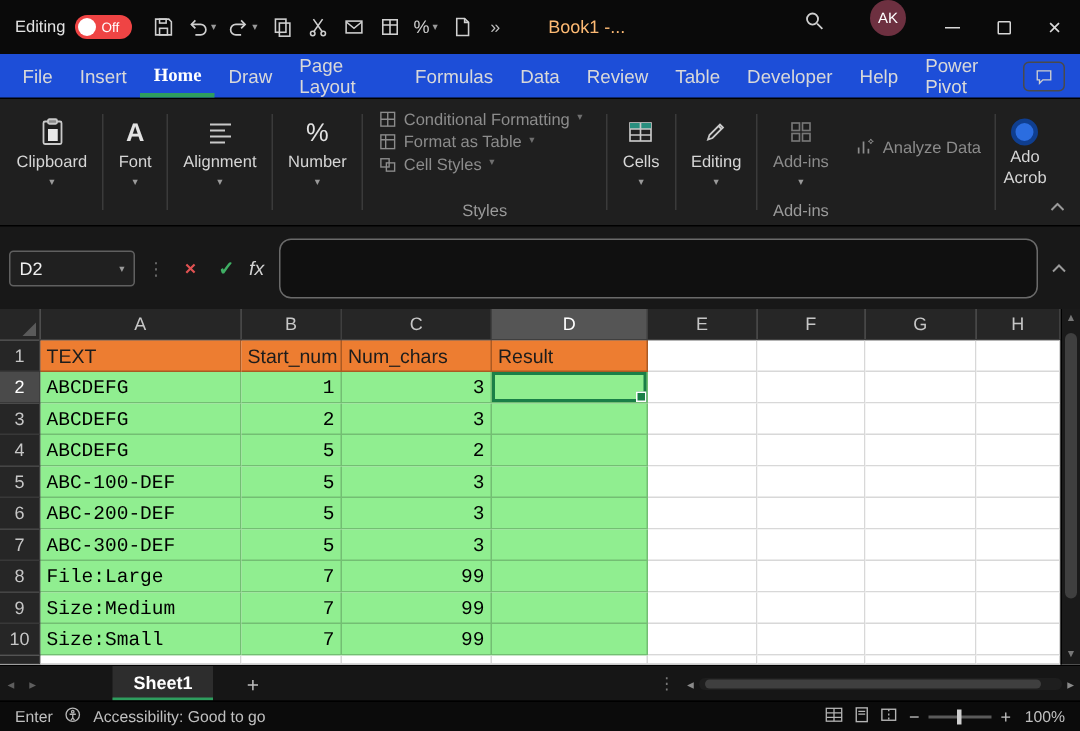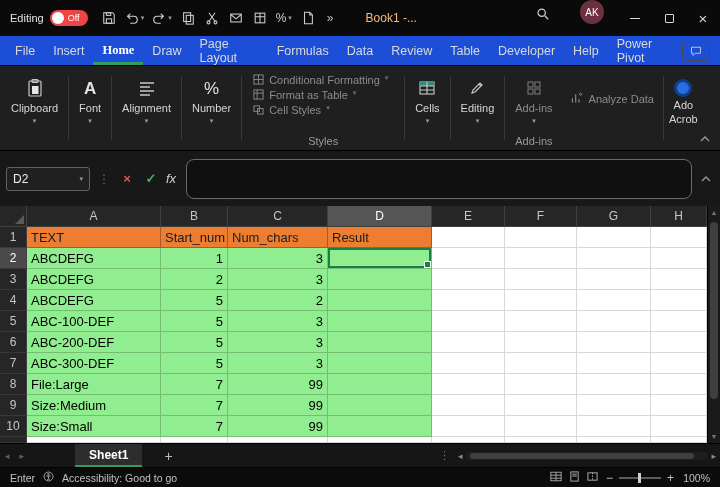--- a/index.html
+++ b/index.html
@@ -91,21 +91,21 @@
   .col-hdr.sel { background:#555; color:#fff; }
   .grid-row { display:flex; height:21px; }
   .grid-row.phantom { height:6px; overflow:hidden; }
   .row-hdr { width:27px; background:#262626; border-right:1px solid #3f3f3f; border-bottom:1px solid #383838;
     color:#c6c6c6; font-size:12px; display:flex; align-items:center; justify-content:center; flex:0 0 auto; }
   .row-hdr.sel { background:#4a4a4a; color:#fff; }
   .cell { background:#fff; border-right:1px solid #d8d8d8; border-bottom:1px solid #d8d8d8;
     font-size:13px; color:#000; display:flex; align-items:center; padding:0 4px; flex:0 0 auto;
     white-space:nowrap; overflow:hidden; position:relative; }
   .fill-orange { background:var(--header-fill); border-color:rgba(0,0,0,0.28); color:#1c1c1c; }
-  .fill-green { background:var(--data-fill); border-color:rgba(0,0,0,0.20); }
+  .fill-green { background:var(--data-fill); border-color:rgba(0,0,0,0.20);font-family:Liberation Mono, monospace; }
   .num { justify-content:flex-end; }
   .selected { box-shadow: inset 0 0 0 2px var(--selection); z-index:2; }
   .selected::after { content:''; position:absolute; right:0; bottom:0; width:5px; height:5px;
     background:var(--selection); border:1px solid #fff; }
   .w-A{width:134px}.w-B{width:67px}.w-C{width:100px}.w-D{width:104px}
   .w-E{width:73px}.w-F{width:72px}.w-G{width:74px}.w-H{width:56px}
   .vscroll { width:13px; background:#1a1a1a; border-left:1px solid #000; position:relative; flex:0 0 auto; }
   .vthumb { position:absolute; left:2px; right:2px; top:16px; bottom:44px; background:#3f3f3f; border-radius:4px; }
   .varrow { position:absolute; left:0; right:0; text-align:center; color:#777; font-size:7px; }
   .varrow.up{top:3px}.varrow.down{bottom:3px}

